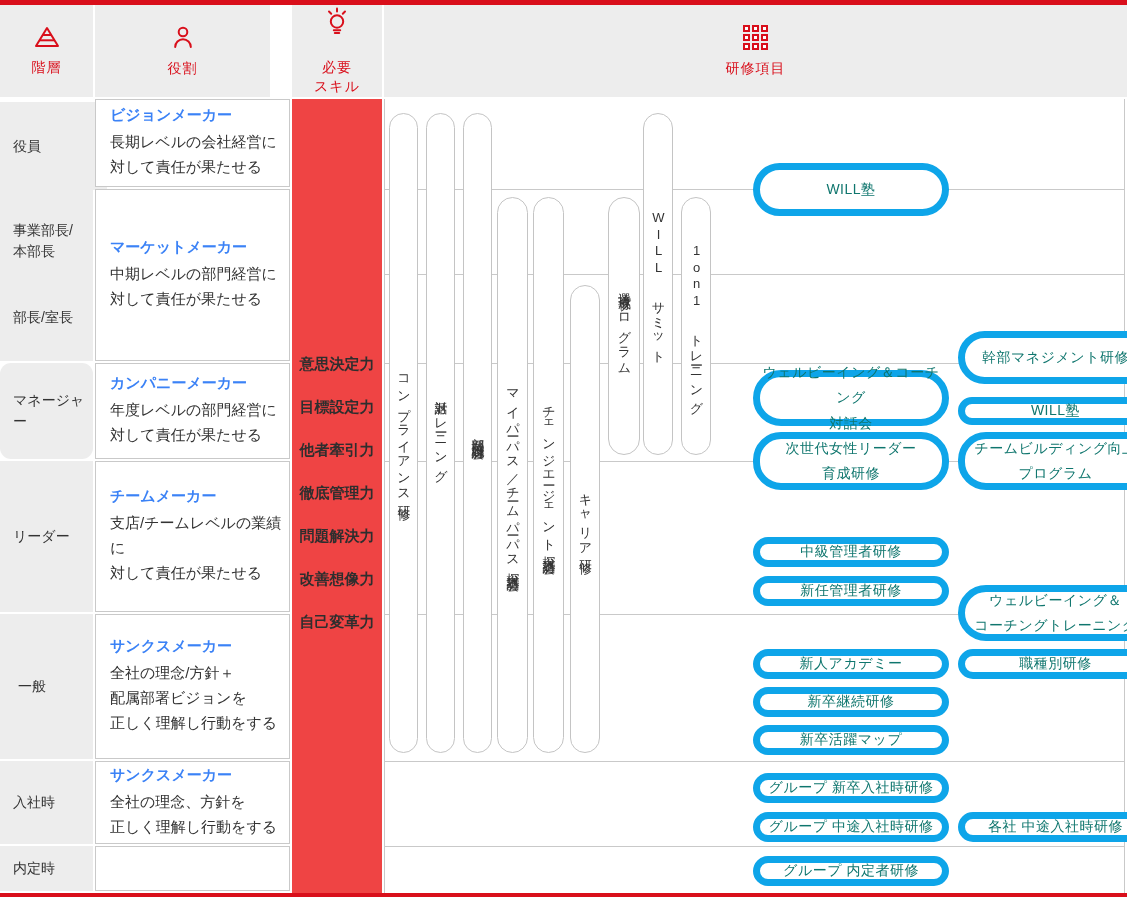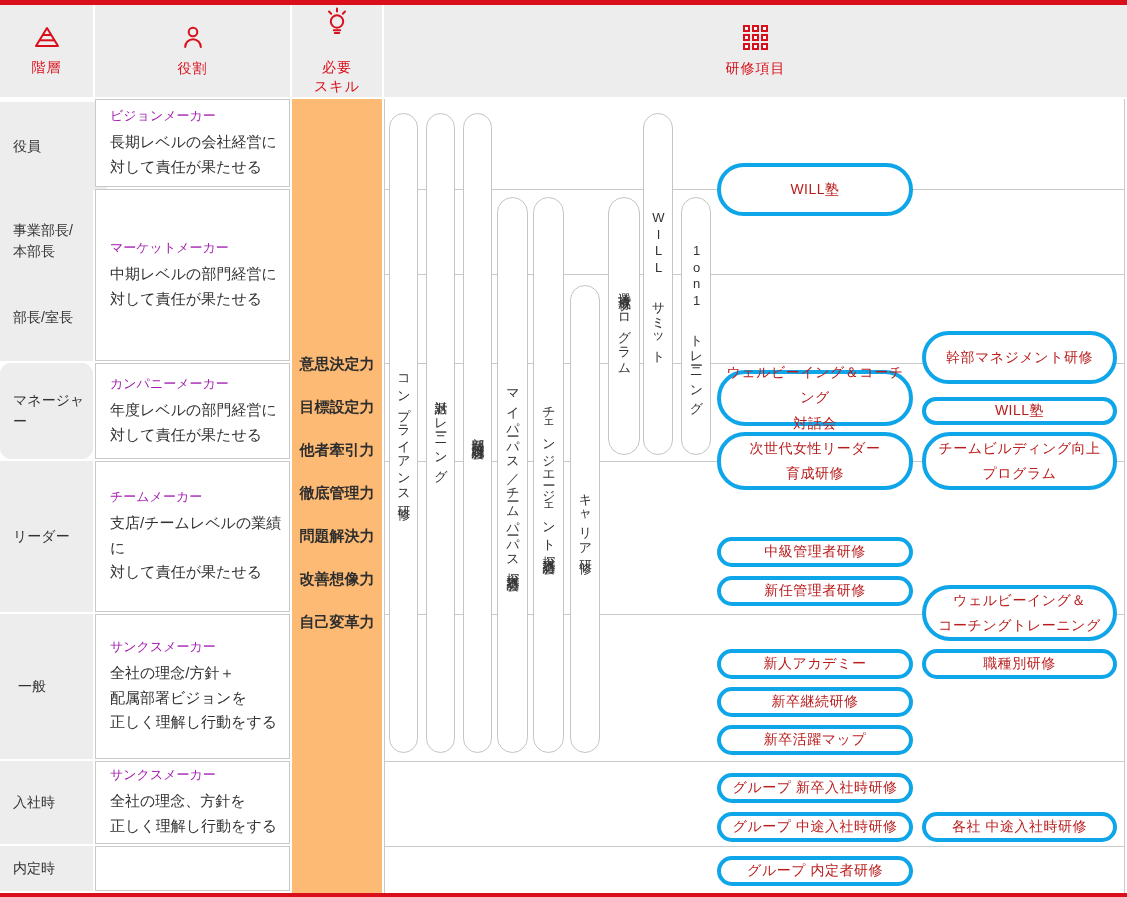--- a/index.html
+++ b/index.html
@@ -7,37 +7,37 @@
     position:relative;width:1127px;height:897px;overflow:hidden;background:#fff;
     font-family:"Liberation Sans","DejaVu Sans",sans-serif;color:#333;
   }
   .abs{position:absolute;box-sizing:border-box;}
   .redbar{background:#d90f1b;}
   .hcell{background:#ededed;display:flex;flex-direction:column;align-items:center;justify-content:center;gap:9px;}
   .hlabel{color:#d90f1b;font-size:14px;line-height:1.35;text-align:center;white-space:pre-line;letter-spacing:1px;}
   .icon{color:#d90f1b;display:flex;align-items:center;justify-content:center;}
   .lvlcell{background:#ededed;display:flex;align-items:center;padding-left:13px;font-size:14px;line-height:1.5;white-space:pre-line;}
   .rolecell{background:#fff;border:1px solid #c9c9c9;display:flex;flex-direction:column;justify-content:center;padding-left:14px;}
-  .roletitle{color:#a21caf;font-weight:normal;font-size:13px;margin-bottom:5px;}
+  .roletitle{color:#3b82f6;font-weight:bold;font-size:15px;margin-bottom:5px;}
   .roledesc{font-size:15px;line-height:1.65;white-space:pre-line;color:#333;}
-  .skillcol{background:#fdba74;}
+  .skillcol{background:#ef4444;}
   .skills{display:flex;flex-direction:column;align-items:center;gap:27px;}
   .skill{font-size:15px;font-weight:bold;color:#2e2e2e;line-height:16px;white-space:nowrap;}
   .hline{background:#c9c9c9;height:1px;}
   .vline{background:#c9c9c9;width:1px;}
   .vpill{
     background:#fff;border:1px solid #c4c4c4;border-radius:17px;z-index:2;
     display:flex;align-items:center;justify-content:center;
     writing-mode:vertical-rl;text-orientation:upright;
     font-size:13px;letter-spacing:1.5px;color:#333;
   }
   .hpill{
-    background:#fff;border:4px solid #0ea5e9;border-radius:28px;z-index:2;
+    background:#fff;border:7px solid #0ea5e9;border-radius:28px;z-index:2;
     display:flex;align-items:center;justify-content:center;text-align:center;
-    font-size:14px;letter-spacing:0.5px;line-height:1.8;color:#b91c1c;white-space:pre-line;
+    font-size:14px;letter-spacing:0.5px;line-height:1.8;color:#0f766e;white-space:pre-line;margin-left:36px;
   }
   .gicon{display:grid;grid-template-columns:repeat(3,7px);grid-auto-rows:7px;gap:2px;}
   .gicon span{width:7px;height:7px;box-sizing:border-box;border:2px solid #d90f1b;background:#fff;}
 </style>
 </head>
 <body>
 
 <div id="stage">
 
   <div class="abs redbar" style="left:0;top:0;width:1127px;height:5px;"></div>
@@ -47,21 +47,21 @@
     <span class="icon">
       <svg width="28" height="24" viewBox="0 0 28 24" fill="none" stroke="currentColor" stroke-width="2" stroke-linejoin="round">
         <path d="M14 3 L25 21 H3 Z"></path>
         <line x1="9.6" y1="10" x2="18.4" y2="10"></line>
         <line x1="6.4" y1="15.3" x2="21.6" y2="15.3"></line>
       </svg>
     </span>
     <span class="hlabel">階層</span>
   </div>
 
-  <div class="abs hcell" style="left:95px;top:5px;width:195px;height:92px;">
+  <div class="abs hcell" style="left:95px;top:5px;width:175px;height:92px;">
     <span class="icon">
       <svg width="26" height="26" viewBox="0 0 26 26" fill="none" stroke="currentColor" stroke-width="2" stroke-linecap="round">
         <circle cx="13" cy="8" r="4.3"></circle>
         <path d="M5.2 23 a7.8 7.8 0 0 1 15.6 0"></path>
       </svg>
     </span>
     <span class="hlabel">役割</span>
   </div>
 
   <div class="abs hcell" style="left:292px;top:5px;width:90px;height:92px;gap:23px;">

